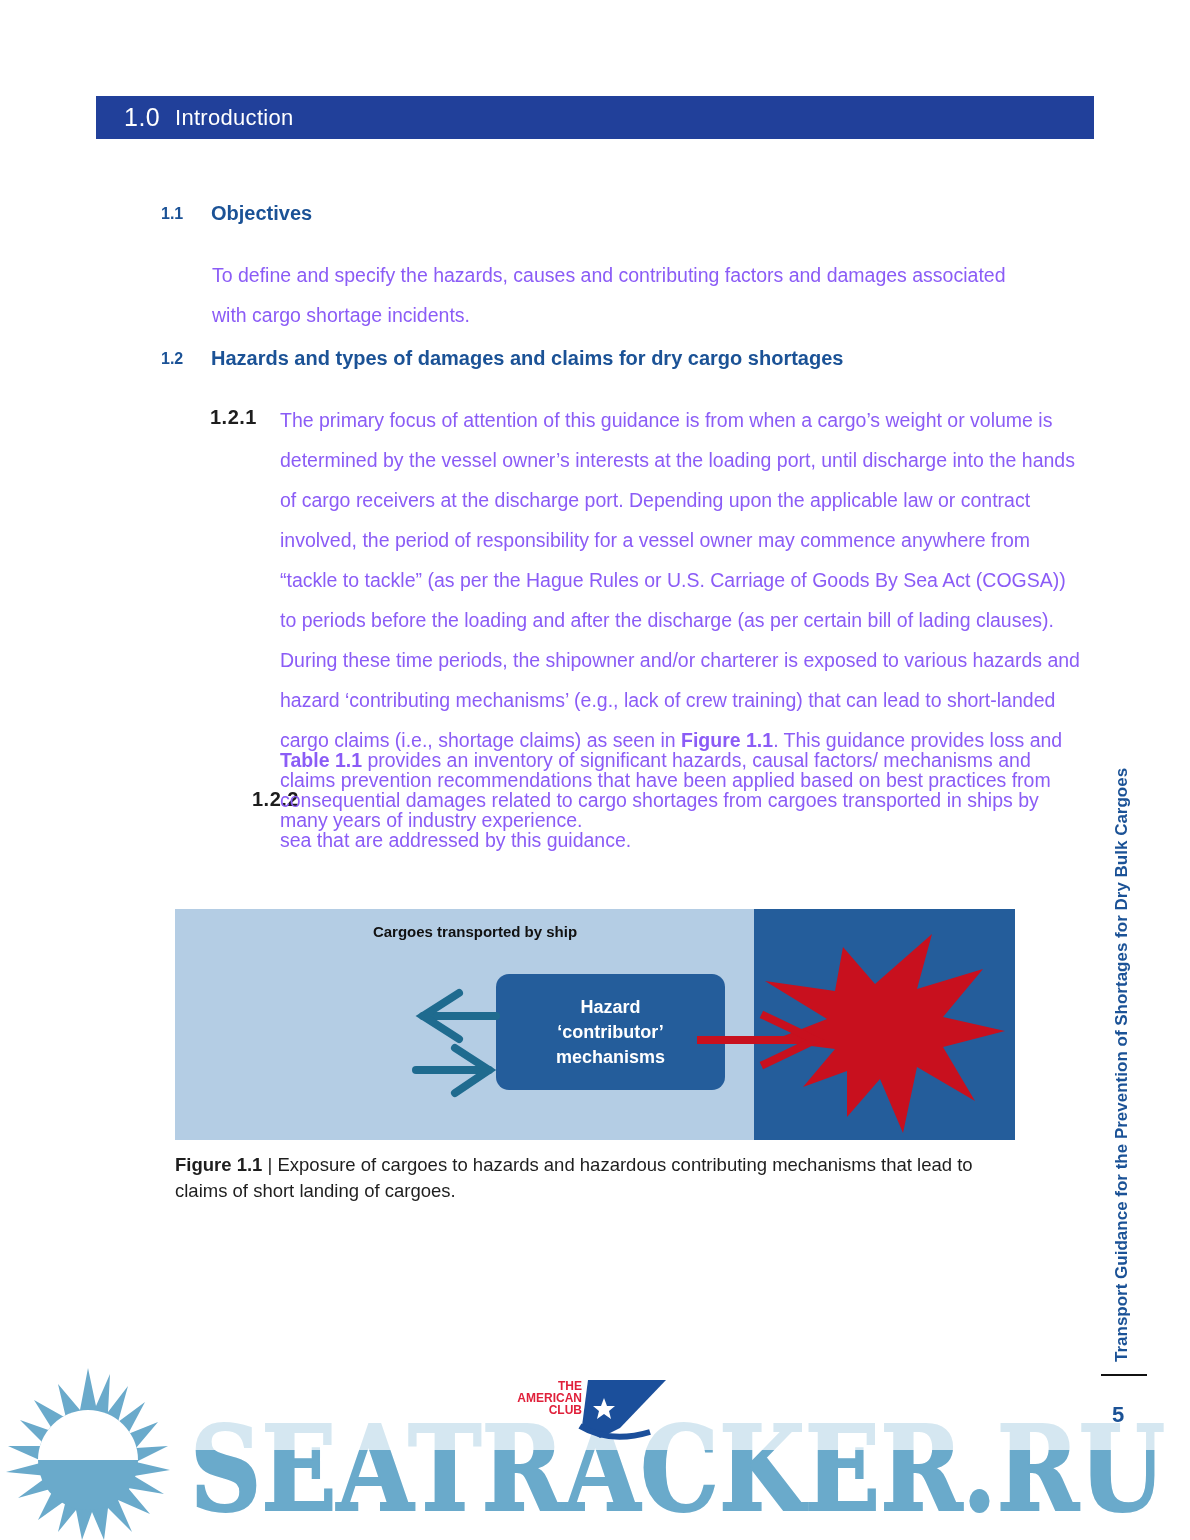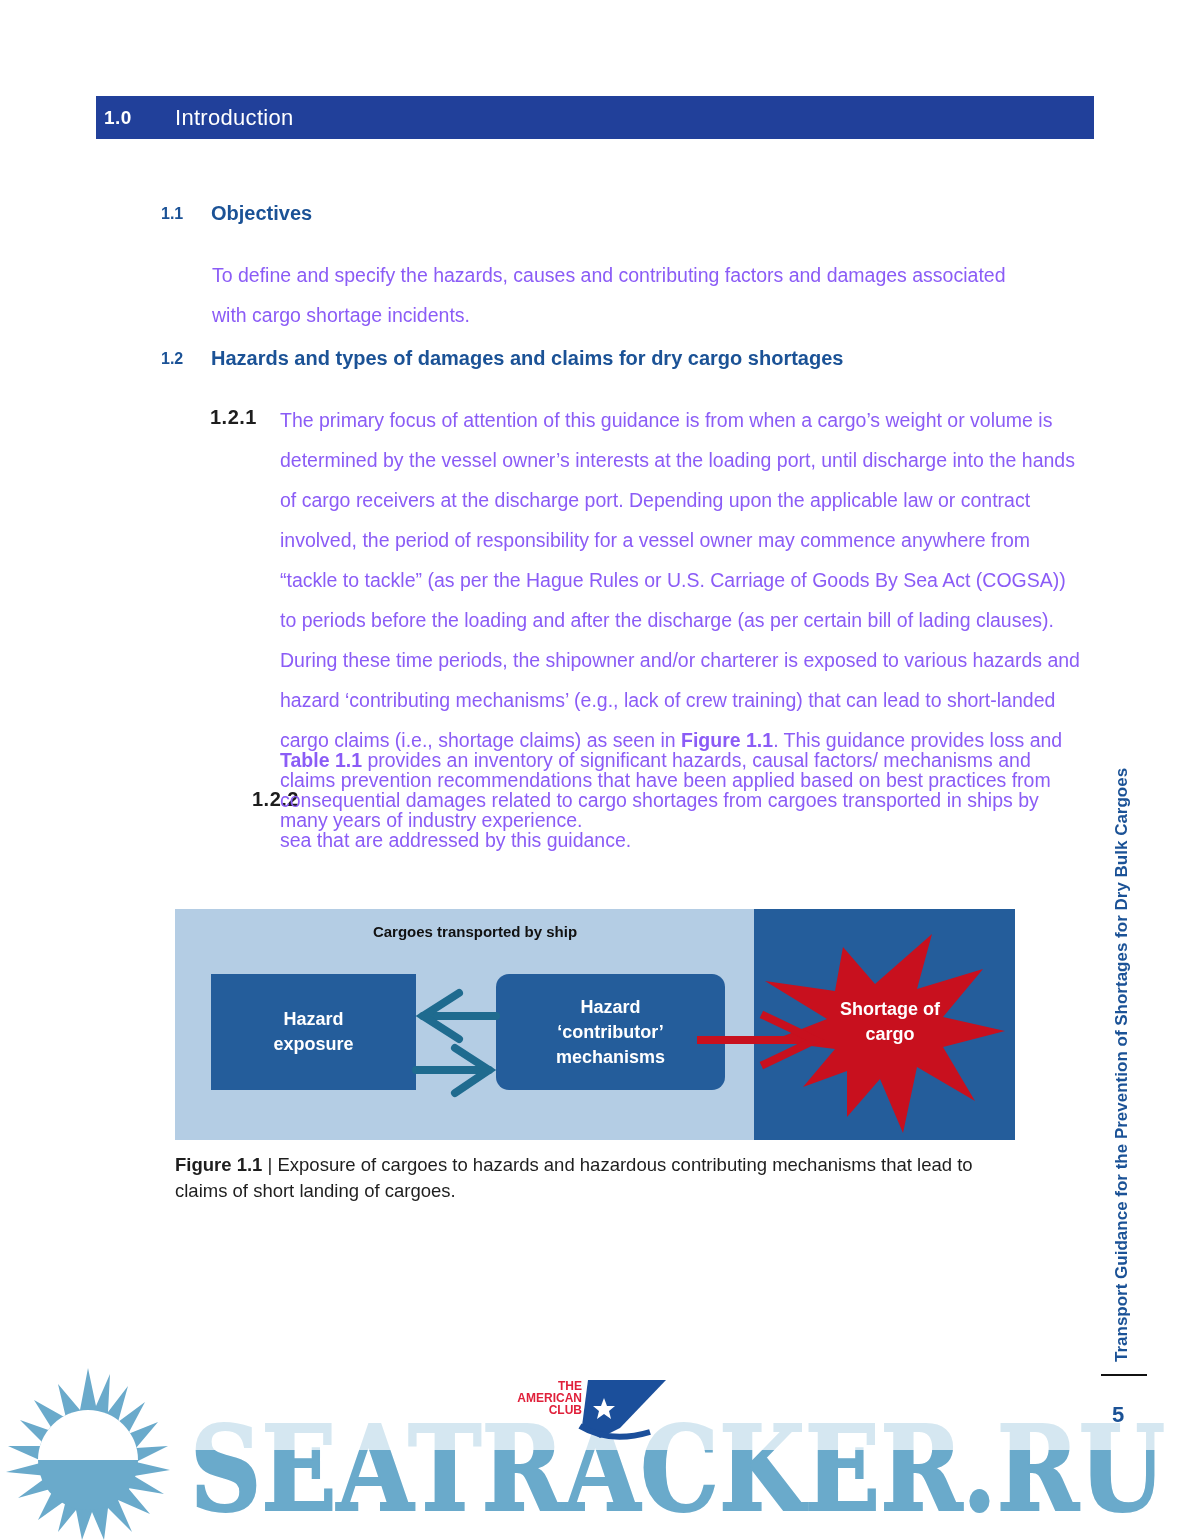--- a/index.html
+++ b/index.html
@@ -3,21 +3,21 @@
 <meta charset="utf-8">
 <style>
   * { margin: 0; padding: 0; box-sizing: border-box; }
   html, body { width: 1190px; height: 1540px; background: #ffffff; overflow: hidden; }
   body { position: relative; font-family: "Liberation Sans", "DejaVu Sans", sans-serif; color: #1e1e1e; }
 
   .section-bar {
     position: absolute; left: 96px; top: 96px; width: 998px; height: 43px;
     background: #21409a; color: #ffffff; display: flex; align-items: center;
   }
-  .section-bar .num { position: absolute; left: 8px; font-size: 19px; font-weight: bold; letter-spacing: 0.5px; }
+  .section-bar .num { position: absolute; left: 28px; font-size: 25px; font-weight: normal; letter-spacing: 0.5px; }
   .section-bar .title { position: absolute; left: 79px; font-size: 22px; letter-spacing: 0.3px; }
 
   .h2 { position: absolute; color: #1b5296; font-weight: bold; font-size: 20px; white-space: nowrap; }
   .h2 .num { position: absolute; left: 0; font-size: 16px; top: 3px; }
   .h2 .txt { position: absolute; left: 50px; }
 
   .para { position: absolute; font-size: 19.5px; line-height: 40px; color: #8b5cf6; }
   .para-num { position: absolute; font-size: 20px; font-weight: bold; color: #1e1e1e; letter-spacing: 0.5px; }
   .b { font-weight: bold; }
 
@@ -66,23 +66,20 @@
 <div class="para" style="left:280px; top:400px; width:805px;"><span>The primary focus of attention of this guidance is from when a cargo’s weight or volume is determined by the vessel owner’s interests at the loading port, until discharge into the hands of cargo receivers at the discharge port. Depending upon the applicable law or contract involved, the period of responsibility for a vessel owner may commence anywhere from “tackle to tackle” (as per the Hague Rules or U.S. Carriage of Goods By Sea Act (COGSA)) to periods before the loading and after the discharge (as per certain bill of lading clauses). During these time periods, the shipowner and/or charterer is exposed to various hazards and hazard ‘contributing mechanisms’ (e.g., lack of crew training) that can lead to short-landed cargo claims (i.e., shortage claims) as seen in </span><span class="b">Figure 1.1</span><span>. This guidance provides loss and claims prevention recommendations that have been applied based on best practices from many years of industry experience.</span></div>
 
 <div class="para-num" style="left:210px; top:788px;margin-left:42px;">1.2.2</div>
 <div class="para" style="left:280px; top:740px; width:760px;"><span class="b">Table 1.1</span><span> provides an inventory of significant hazards, causal factors/ mechanisms and consequential damages related to cargo shortages from cargoes transported in ships by sea that are addressed by this guidance.</span></div>
 
 <div class="figure">
   <div class="fig-left"></div>
   <div class="fig-right"></div>
   <div class="fig-title">Cargoes transported by ship</div>
 
-  <div class="fig-box" style="left:36px; top:65px; width:205px; height:116px;">
-    <span style="width:120px;">Hazard exposure</span>
-  </div>
   <div class="fig-box" style="left:321px; top:65px; width:229px; height:116px; flex-direction:column;border-radius:13px;">
     <span>Hazard</span>
     <span>‘contributor’</span>
     <span>mechanisms</span>
   </div>
 
   <svg class="fig-svg" width="840" height="231" viewBox="0 0 840 231">
 
     <g stroke="#1f6b8f" stroke-width="8" fill="none" stroke-linecap="round">
       <line x1="321" y1="107" x2="248" y2="107"></line>
@@ -95,24 +92,20 @@
     </g>
 
     <polygon fill="#c8101e" points="757,25 742,80 808,60 768,108 830,122 768,138 800,192 742,158 728,224 705,170 672,208 672,162 628,178 660,140 596,132 652,110 590,72 660,82 668,38 700,75"></polygon>
 
     <g stroke="#c8101e" stroke-width="8" fill="none" stroke-linecap="square">
       <line x1="526" y1="131" x2="640" y2="131"></line>
       <polyline points="590,107 640,131 590,155"></polyline>
     </g>
   </svg>
 
-  <div class="burst-text">
-    <div>Shortage of</div>
-    <div>cargo</div>
-  </div>
 </div>
 
 <div class="caption"><span class="b">Figure 1.1</span><span> | Exposure of cargoes to hazards and hazardous contributing mechanisms that lead to claims of short landing of cargoes.</span></div>
 
 <div class="side-title">Transport Guidance for the Prevention of Shortages for Dry Bulk Cargoes</div>
 <div class="side-rule"></div>
 
 <svg class="watermark" width="1190" height="180" viewBox="0 0 1190 180">
   <g fill="#6aaacb">
     <polygon points="88,8 96,46 110,14 108,52 128,26 118,62 145,42 128,74 158,62 136,88 168,86 136,102 170,110 134,116 164,134 128,128 150,154 118,140 132,172 108,148 104,180 92,152 82,180 76,150 58,172 66,140 38,160 54,128 18,138 48,116 6,112 44,102 8,86 46,86 20,60 54,72 34,40 66,58 58,24 80,50"></polygon>

